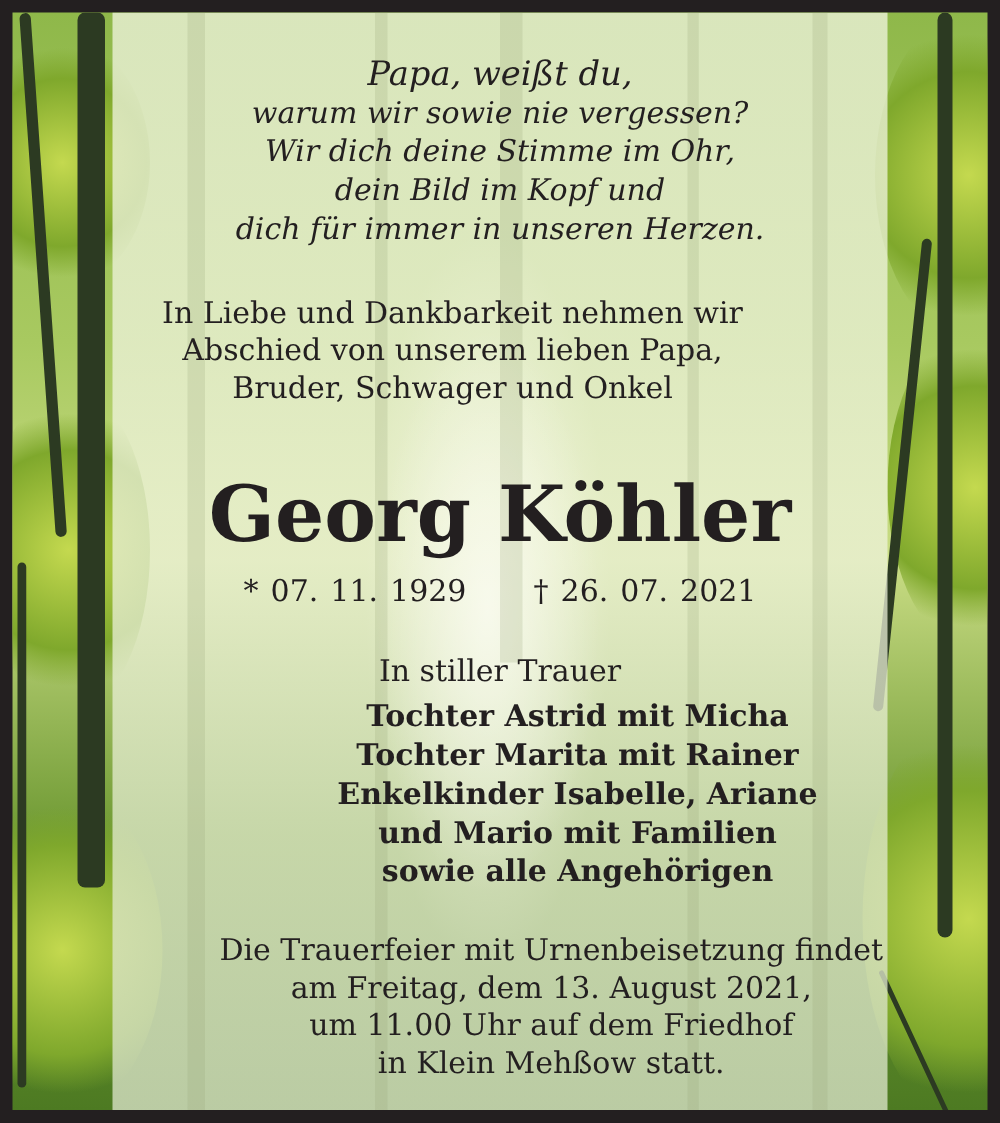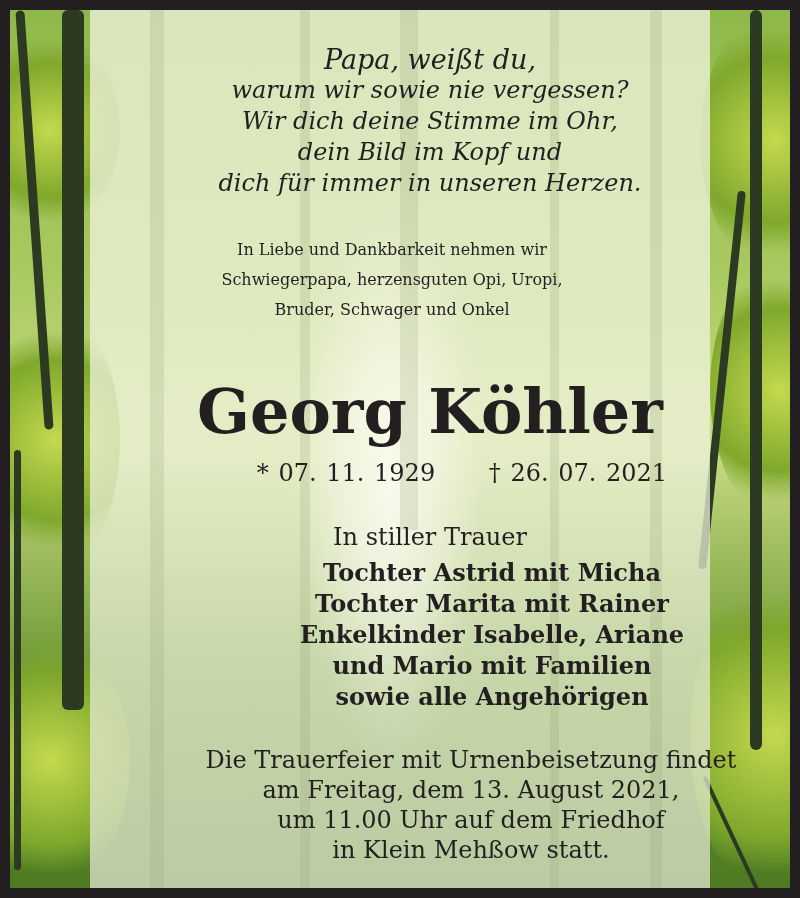--- a/index.html
+++ b/index.html
@@ -18,27 +18,26 @@
       position: absolute; left: 80px; top: 0; width: 620px; height: 878px;
       background:
         radial-gradient(ellipse 120px 300px at 300px 480px, rgba(255,255,250,0.55), rgba(255,255,250,0) 75%),
         linear-gradient(180deg, rgba(238,243,220,0.78) 0%, rgba(240,244,222,0.74) 45%, rgba(226,234,205,0.76) 75%, rgba(214,224,196,0.8) 100%);
     }
     .overlay .faint-trunk { position: absolute; background: rgba(150,165,120,0.22); }
     .content {
       position: absolute; left: 80px; top: 0; width: 620px; height: 878px;
       text-align: center; color: #231f20;
       font-family: "DejaVu Serif", "Liberation Serif", serif;
-      margin-left: 30px;
     }
     .poem { position: absolute; top: 34px; left: 0; width: 620px; font-style: italic; font-size: 24px; line-height: 31px; }
     .poem .big { font-size: 27px; }
-    .intro { position: absolute; top: 225px; left: 0; width: 544px; font-size: 16px; line-height: 30px; }
+    .intro { position: absolute; top: 225px; left: 0; width: 544px; font-size: 24px; line-height: 30px; }
     .name { position: absolute; top: 364px; left: 0; width: 620px; font-size: 62px; font-weight: bold; line-height: 76px; letter-spacing: 0px; }
-    .dates { position: absolute; top: 448px; left: 0; width: 620px; font-size: 24px; line-height: 30px; word-spacing: 2px; padding-left: 32px; }
+    .dates { position: absolute; top: 448px; left: 0; width: 620px; font-size: 24px; line-height: 30px; word-spacing: 2px; }
     .dates span { margin: 0 22px; }
     .mourn-label { position: absolute; top: 512px; left: 0; width: 620px; font-size: 24px; line-height: 30px; }
     .mourners { position: absolute; top: 547px; left: 0; width: 744px; font-size: 24px; font-weight: bold; line-height: 31px; }
     .service { position: absolute; top: 735px; left: 0; width: 702px; font-size: 24px; line-height: 30px; }
     .line { display: block; white-space: nowrap; }
   </style>
 </head>
 <body>
 
 <div class="frame">
@@ -69,21 +68,21 @@
     <div class="poem">
       <span class="line big">Papa, weißt du,</span>
       <span class="line">warum wir sowie nie vergessen?</span>
       <span class="line">Wir dich deine Stimme im Ohr,</span>
       <span class="line">dein Bild im Kopf und</span>
       <span class="line">dich für immer in unseren Herzen.</span>
     </div>
 
     <div class="intro">
       <span class="line">In Liebe und Dankbarkeit nehmen wir</span>
-      <span class="line">Schwiegerpapa, herzensguten Opi, Uropi,</span>
+      <span class="line">Abschied von unserem lieben Papa,</span>
       <span class="line">Bruder, Schwager und Onkel</span>
     </div>
 
     <div class="name">Georg Köhler</div>
 
     <div class="dates">
       <span>* 07. 11. 1929</span>
       <span>† 26. 07. 2021</span>
     </div>
 

